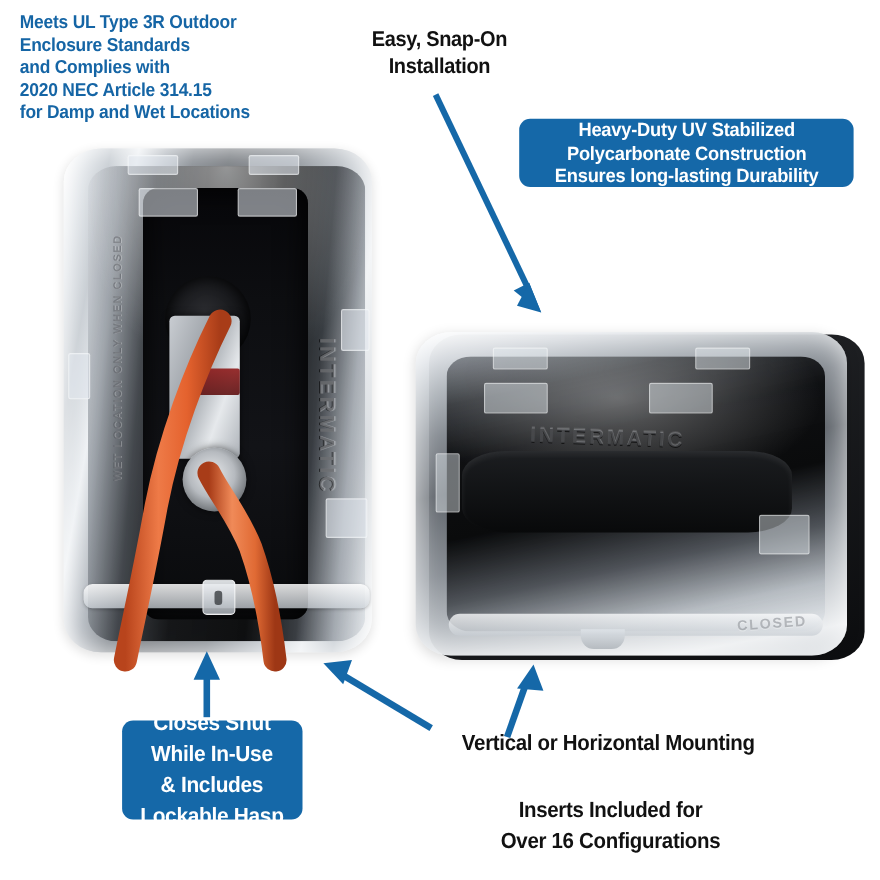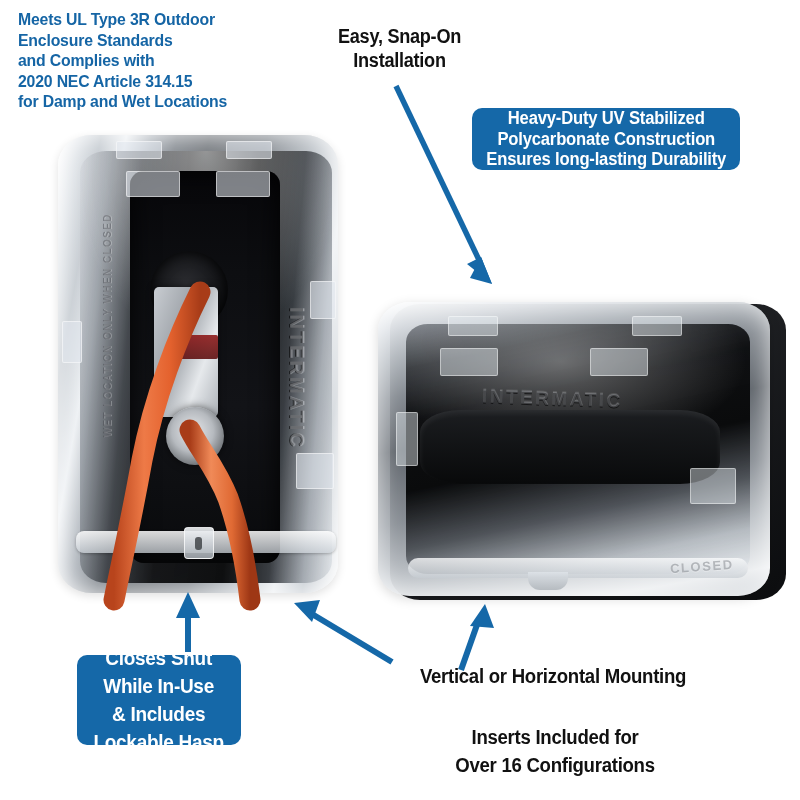--- a/index.html
+++ b/index.html
@@ -44,27 +44,27 @@
     color:#ffffff;
     font-weight:bold;
     text-align:center;
     white-space:pre-line;
     box-sizing:border-box;
     display:flex;
     align-items:center;
     justify-content:center;
   }
   #callout-uv{
-    left:472px;top:108px;width:268px;height:62px;
+    left:472px;top:108px;width:304px;height:62px;
     font-size:17.5px;line-height:20.5px;letter-spacing:-0.2px;
     z-index:40;
   }
   #callout-uv .inner{transform:scaleX(0.95);}
   #callout-hasp{
-    left:77px;top:655px;width:164px;height:90px;
+    left:111px;top:655px;width:164px;height:90px;
     font-size:20px;line-height:28px;letter-spacing:-0.3px;
     z-index:40;
     justify-content:center;
   }
   #callout-hasp .inner{transform:scaleX(0.95);}
 
   #txt-ul{left:18px;top:10px;width:260px;}
   #txt-snap{left:292px;top:24px;width:215px;}
   #txt-mount{left:388px;top:664px;width:330px;font-size:20px;}
   #txt-inserts{left:420px;top:723px;width:270px;font-size:20px;line-height:28px;}

